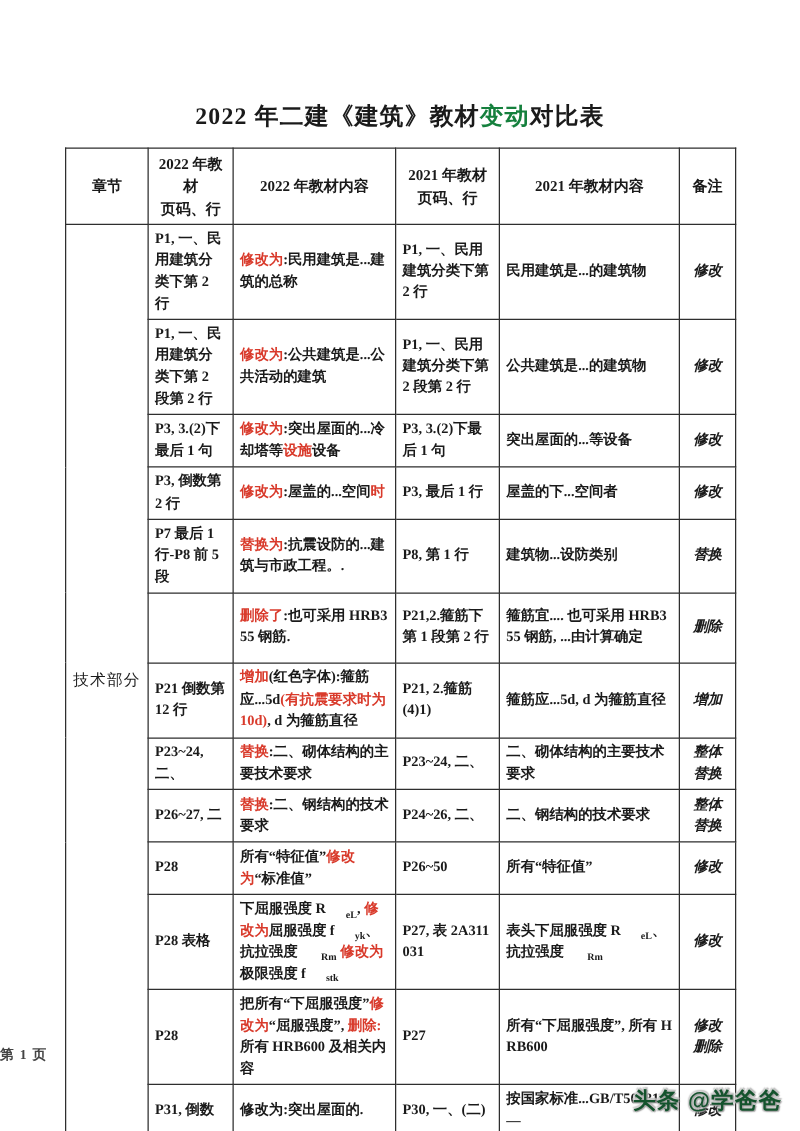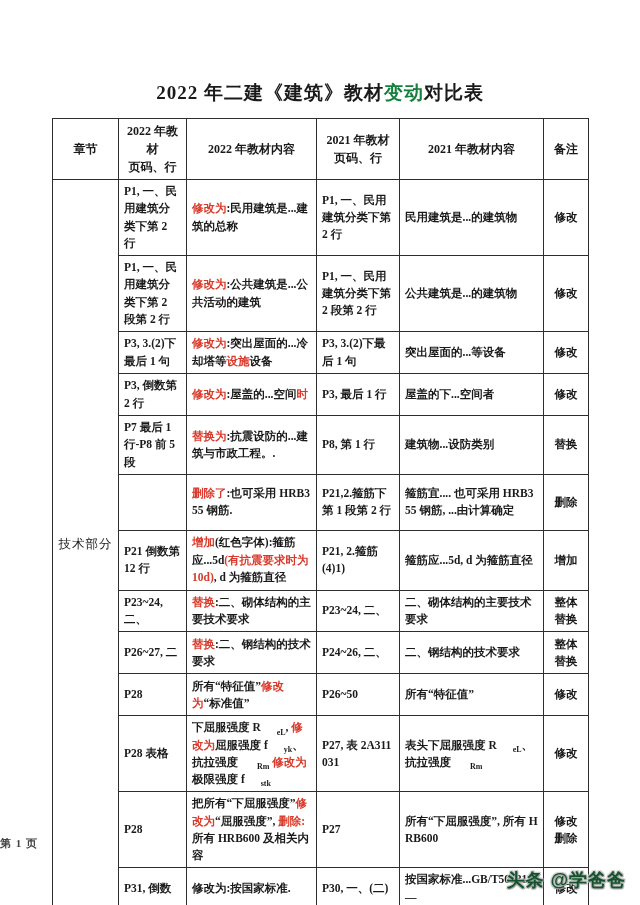--- a/index.html
+++ b/index.html
@@ -22,21 +22,21 @@
     word-break:break-all;overflow:hidden;
   }
   .doc-table th{text-align:center;font-weight:bold;font-size:12px;}
   .col-chapter{width:66px;}
   .col-p22{width:68px;}
   .col-c22{width:130px;}
   .col-p21{width:83px;}
   .col-c21{width:144px;}
   .col-note{width:45px;}
   td.chapter-cell{text-align:center;font-weight:normal;font-size:12.5px;letter-spacing:1px;}
-  td.note-cell{text-align:center;}
+  td.note-cell{text-align:center;font-style:italic;}
   td.page-cell,td.content-cell{text-align:left;}
   sub{font-size:8px;line-height:0;margin-left:16px;}
   .page-footer{
     position:absolute;top:836px;left:0;width:640px;
     font-size:11px;color:#444;letter-spacing:1px;font-weight:600;
   }
   .watermark{
     position:absolute;top:868px;right:14px;
     font-size:18px;font-weight:bold;letter-spacing:1px;
     color:#14532d;
@@ -149,21 +149,21 @@
       </tr>
       <tr style="height: 72px;">
         <td class="page-cell">P28</td>
         <td class="content-cell"><span>把所有“下屈服强度”</span><span style="color: rgb(217, 58, 43);">修改为</span><span>“屈服强度”, </span><span style="color: rgb(217, 58, 43); text-align: right;">删除:</span><span>所有 HRB600 及相关内容</span></td>
         <td class="page-cell">P27</td>
         <td class="content-cell"><span>所有“下屈服强度”, 所有 HRB600</span></td>
         <td class="note-cell">修改<br>删除</td>
       </tr>
       <tr style="height: 24px;">
         <td class="page-cell">P31, 倒数</td>
-        <td class="content-cell"><span>修改为:按国家标准.</span></td>
+        <td class="content-cell"><span>修改为:突出屋面的.</span></td>
         <td class="page-cell">P30, 一、(二)</td>
         <td class="content-cell"><span>按国家标准...GB/T50081—</span></td>
         <td class="note-cell">修改</td>
       </tr>
     </tbody>
 </table>
 
 <div class="page-footer">第 1 页</div>
 <div class="watermark">头条 @学爸爸</div>
 

